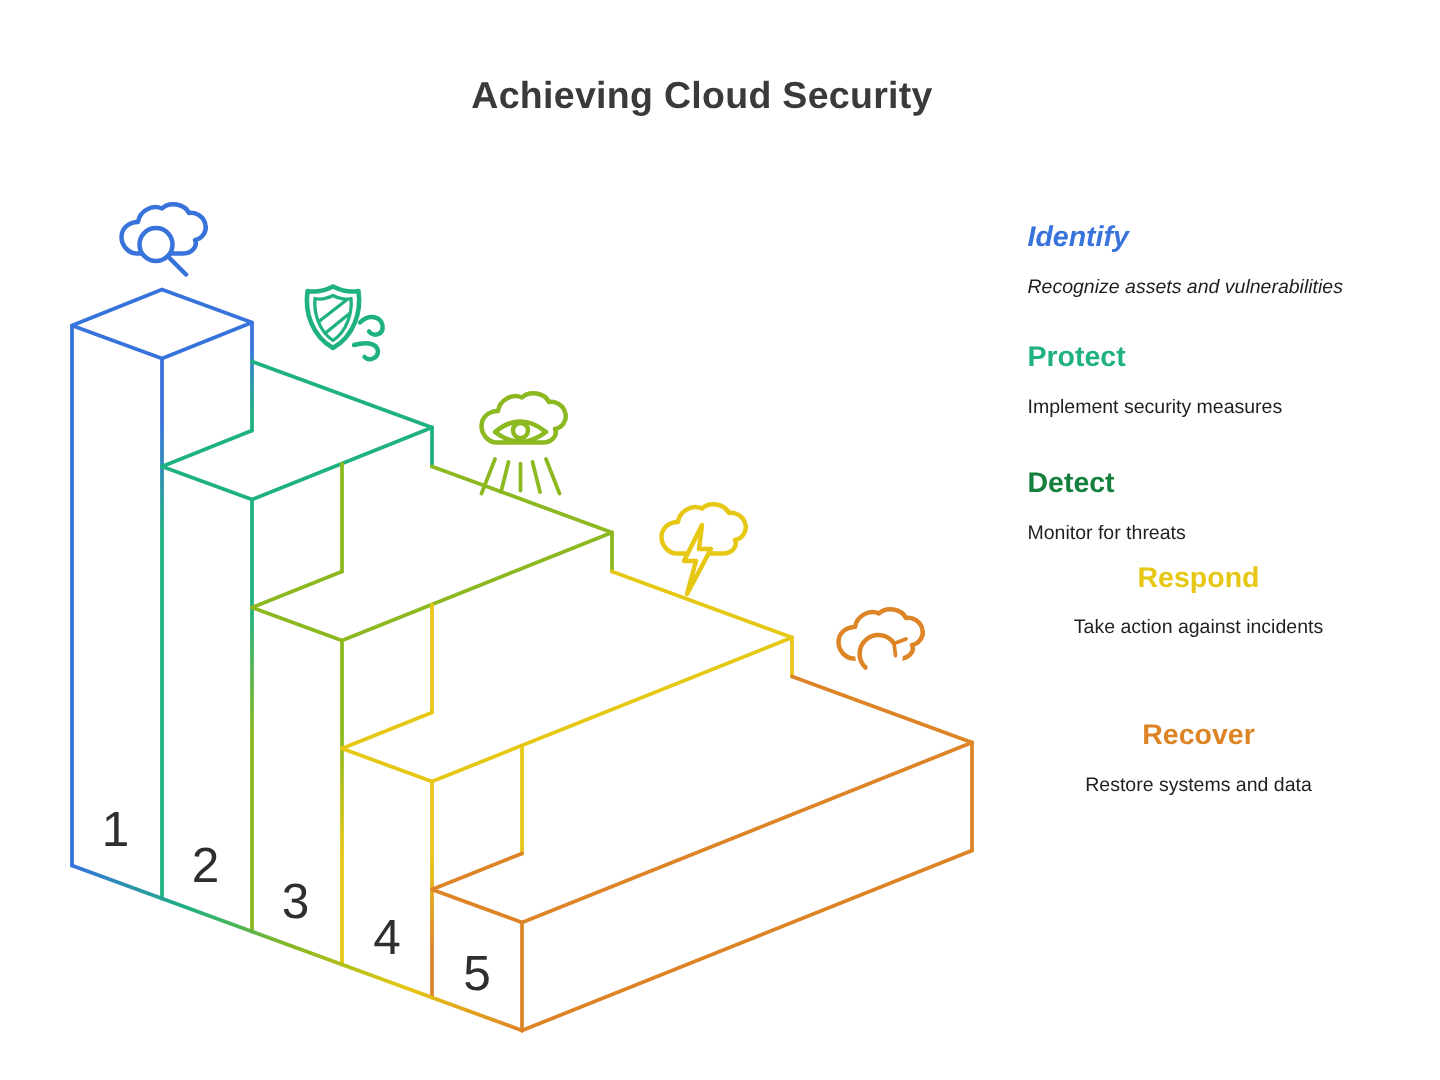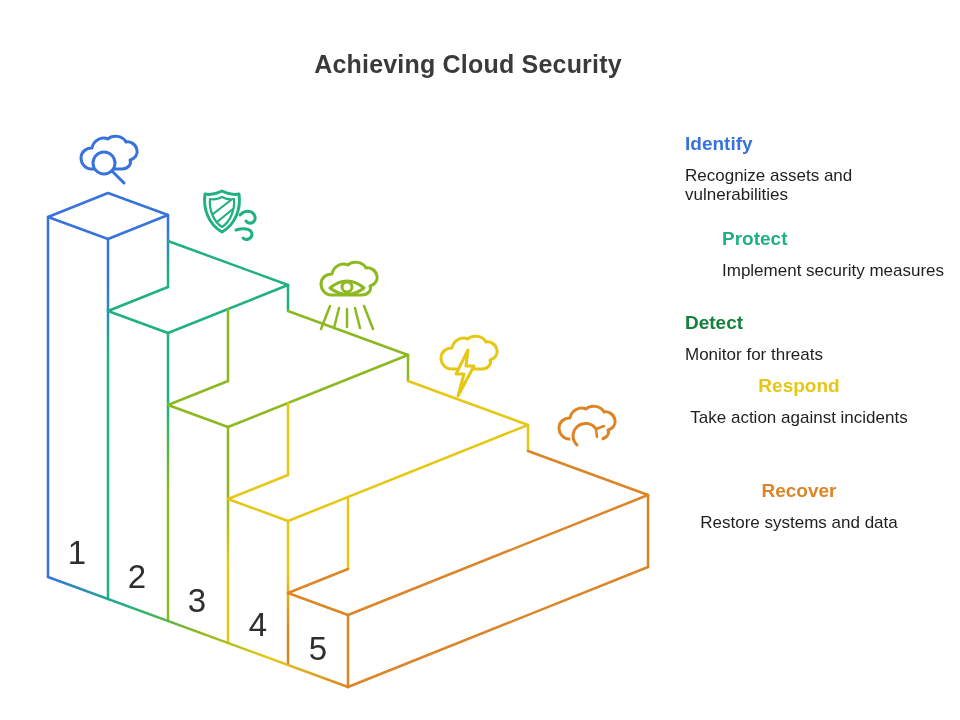--- a/index.html
+++ b/index.html
@@ -10,23 +10,23 @@
   .stairs-svg{position:absolute;left:0;top:0;width:960px;height:720px;}
   .step-number{position:absolute;width:40px;text-align:center;font-size:33px;
                color:#2e2e2e;font-weight:400;}
   .n1{left:57px;top:534px;}
   .n2{left:117px;top:558px;}
   .n3{left:177px;top:582px;}
   .n4{left:238px;top:606px;}
   .n5{left:298px;top:630px;}
   .legend{position:absolute;left:685px;top:0;width:228px;}
   .legend-item{position:absolute;left:0;width:228px;}
-  .li0{top:133px;} .li1{top:228px;margin-left:37px;} .li2{top:312px;} .li3{top:375px;text-align:center;} .li4{top:480px;text-align:center;}
+  .li0{top:148px;font-style:italic;} .li1{top:228px;} .li2{top:312px;} .li3{top:375px;text-align:center;} .li4{top:480px;text-align:center;}
   .legend-heading{font-size:19px;font-weight:bold;margin:0 0 11px 0;}
-  .legend-desc{font-size:17px;color:#1f1f1f;line-height:19px;margin:0;}
+  .legend-desc{font-size:13px;color:#1f1f1f;line-height:19px;margin:0;}
 </style>
 </head>
 <body>
 
 <div class="canvas">
 
   <div class="title">Achieving Cloud Security</div>
 
   <svg class="stairs-svg" viewBox="0 0 960 720" fill="none" stroke-linecap="round" stroke-linejoin="round">
     <defs>

